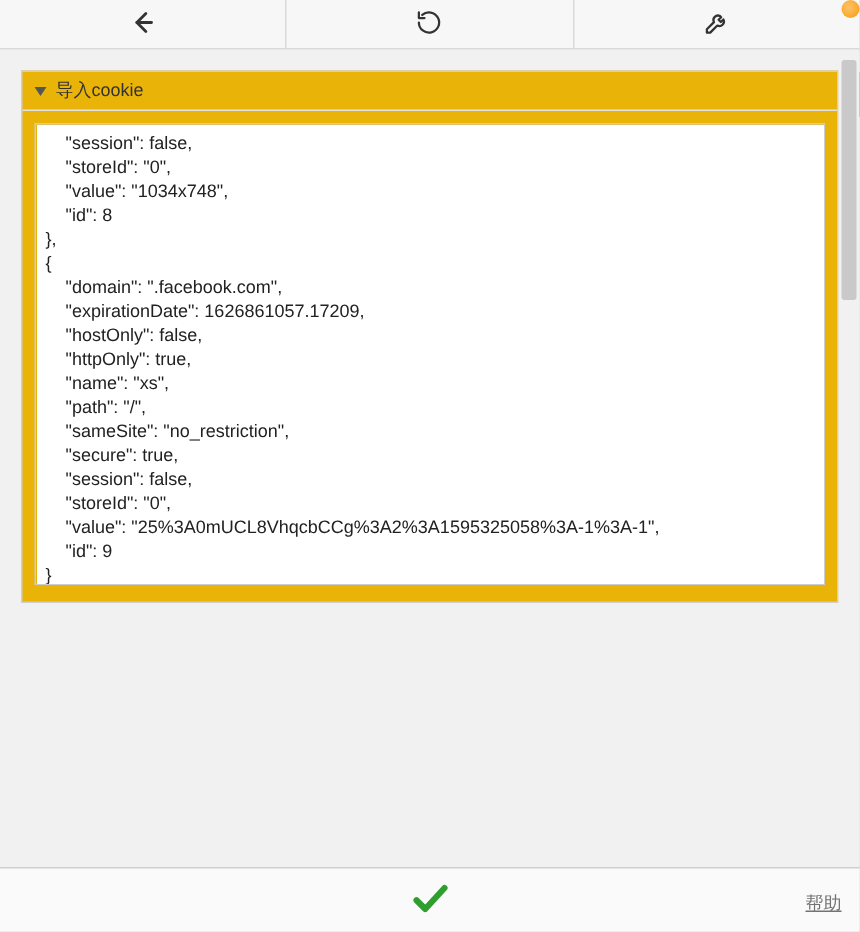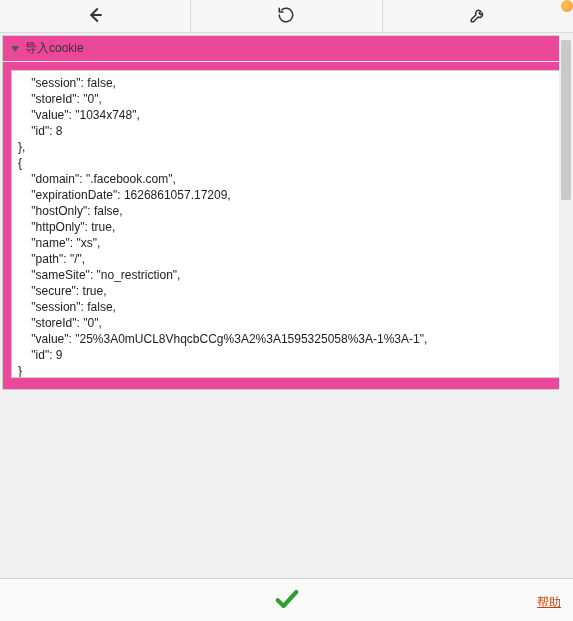--- a/index.html
+++ b/index.html
@@ -33,23 +33,23 @@
     position: absolute;
     top: 0;
     right: 0;
     width: 12px;
     height: 12px;
     border-radius: 50%;
     background: radial-gradient(circle at 40% 40%, #ffc266, #f39c12);
     overflow: hidden;
   }
   .panel {
-    background: #ec4899;
+    background: #eab308;
     border: 1px solid #cfcfcf;
-    margin: 2px;
+    margin: 14px;
     display: flex;
     flex-direction: column;
   }
   .panel-header {
     display: flex;
     align-items: center;
     padding: 4px 8px;
     border-bottom: 1px solid #e3e3e3;
     gap: 6px;
     font-size: 12px;
@@ -94,21 +94,21 @@
     align-items: center;
     justify-content: center;
     cursor: pointer;
   }
   .footer .confirm svg { width: 28px; height: 28px; }
   .help-link {
     position: absolute;
     right: 12px;
     bottom: 10px;
     font-size: 12px;
-    color: #c2410c;
+    color: #737373;
     text-decoration: underline;
     cursor: pointer;
   }
   .right-scroll {
     position: absolute;
     top: 34px;
     right: 0;
     bottom: 44px;
     width: 14px;
     background: #f1f1f1;

